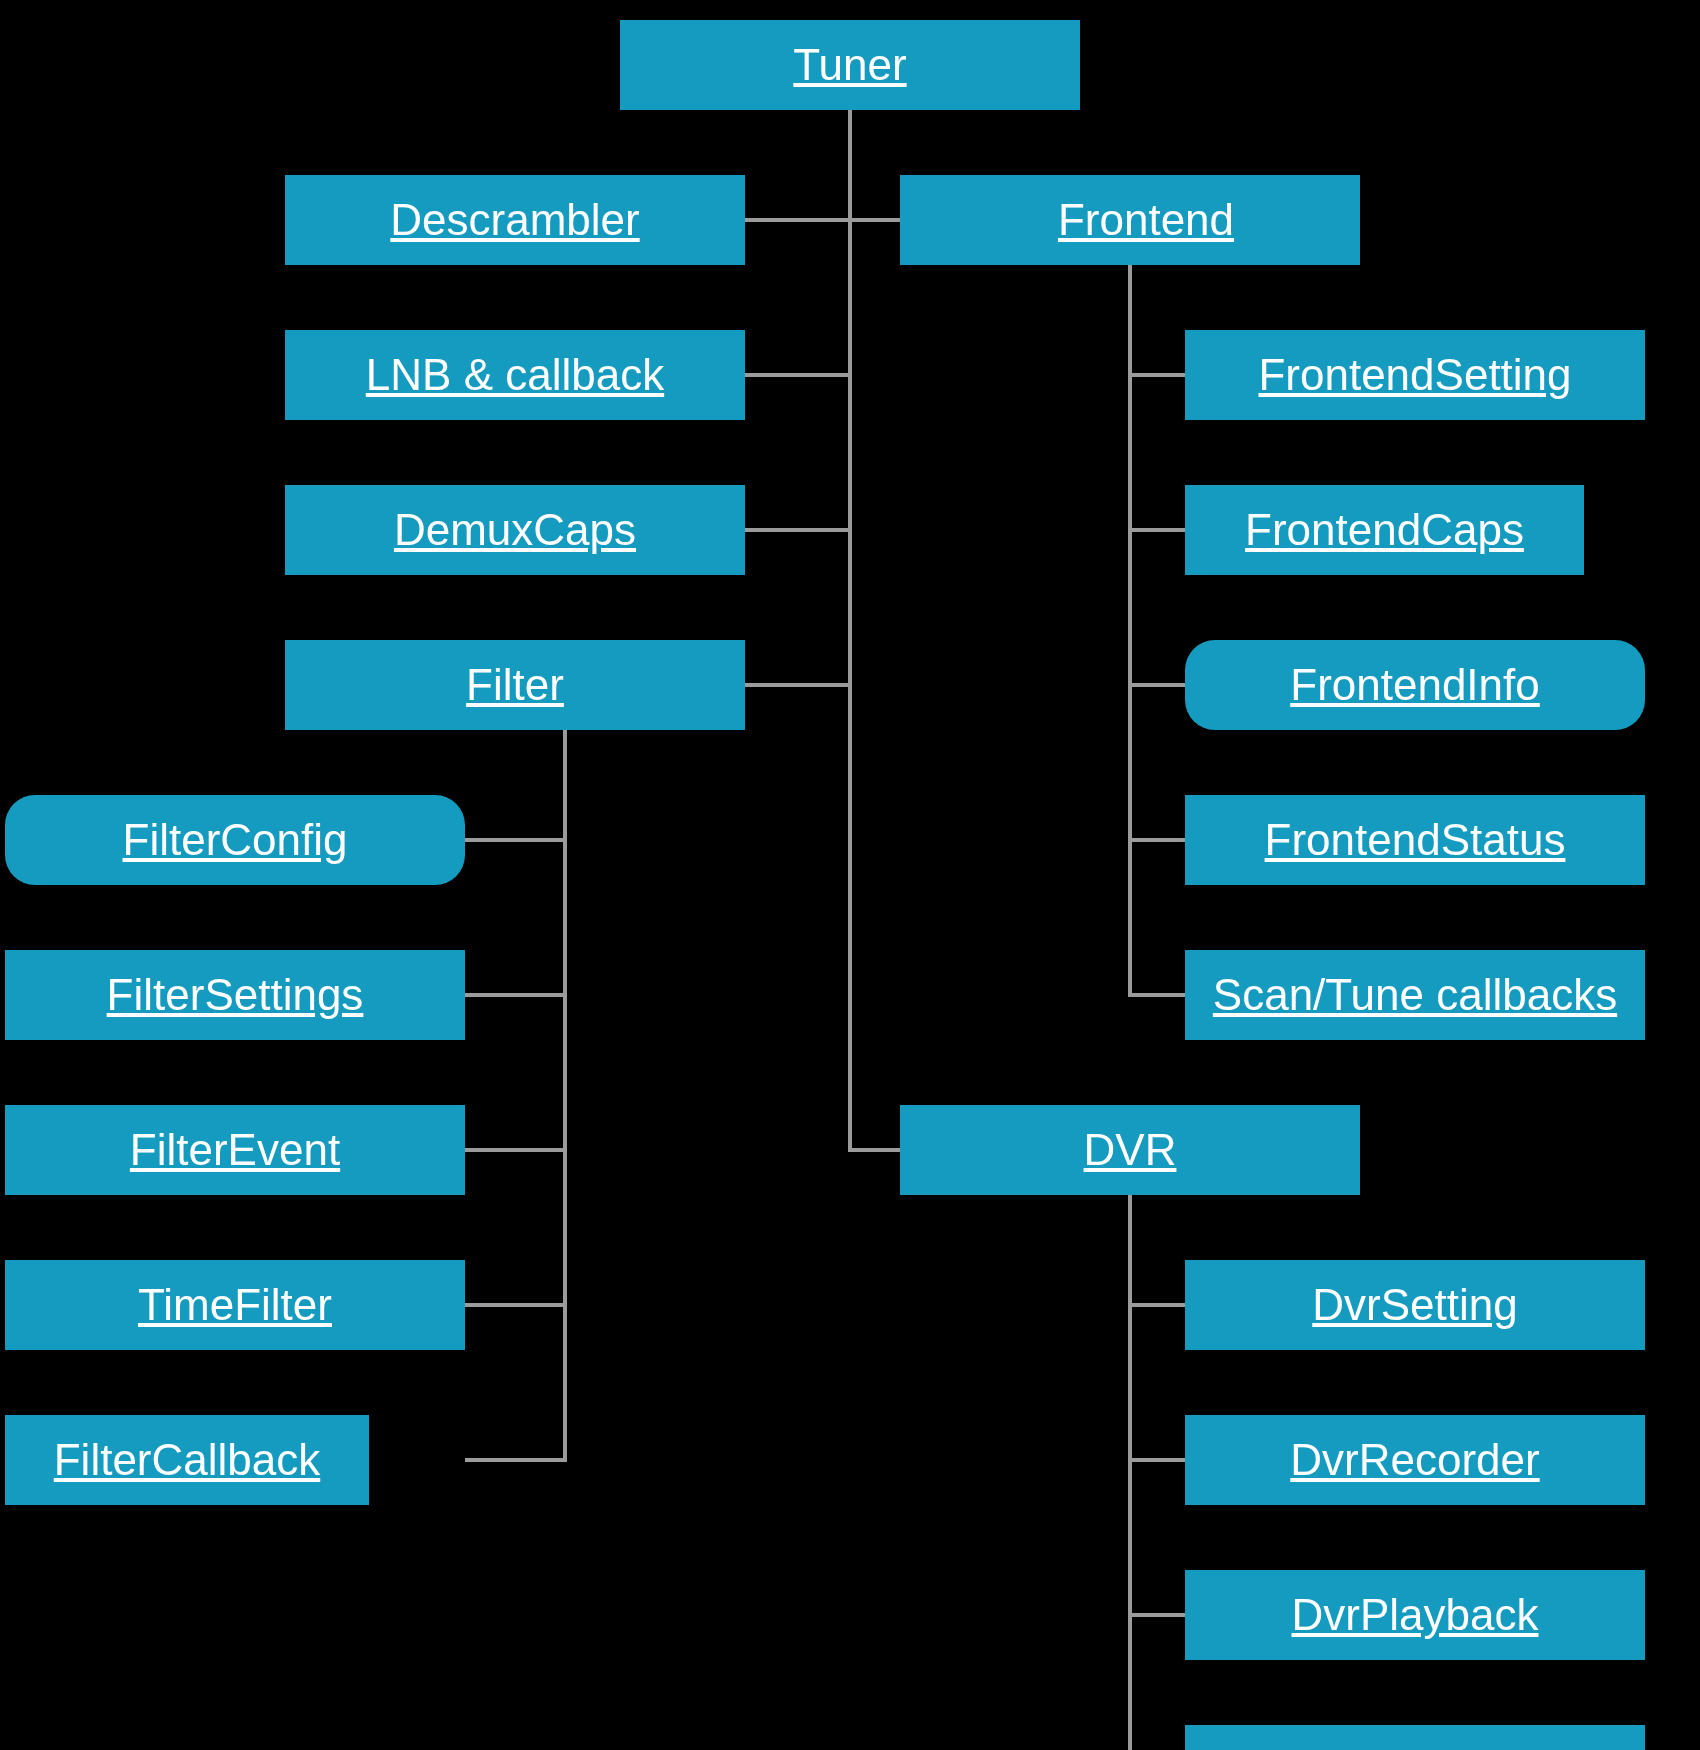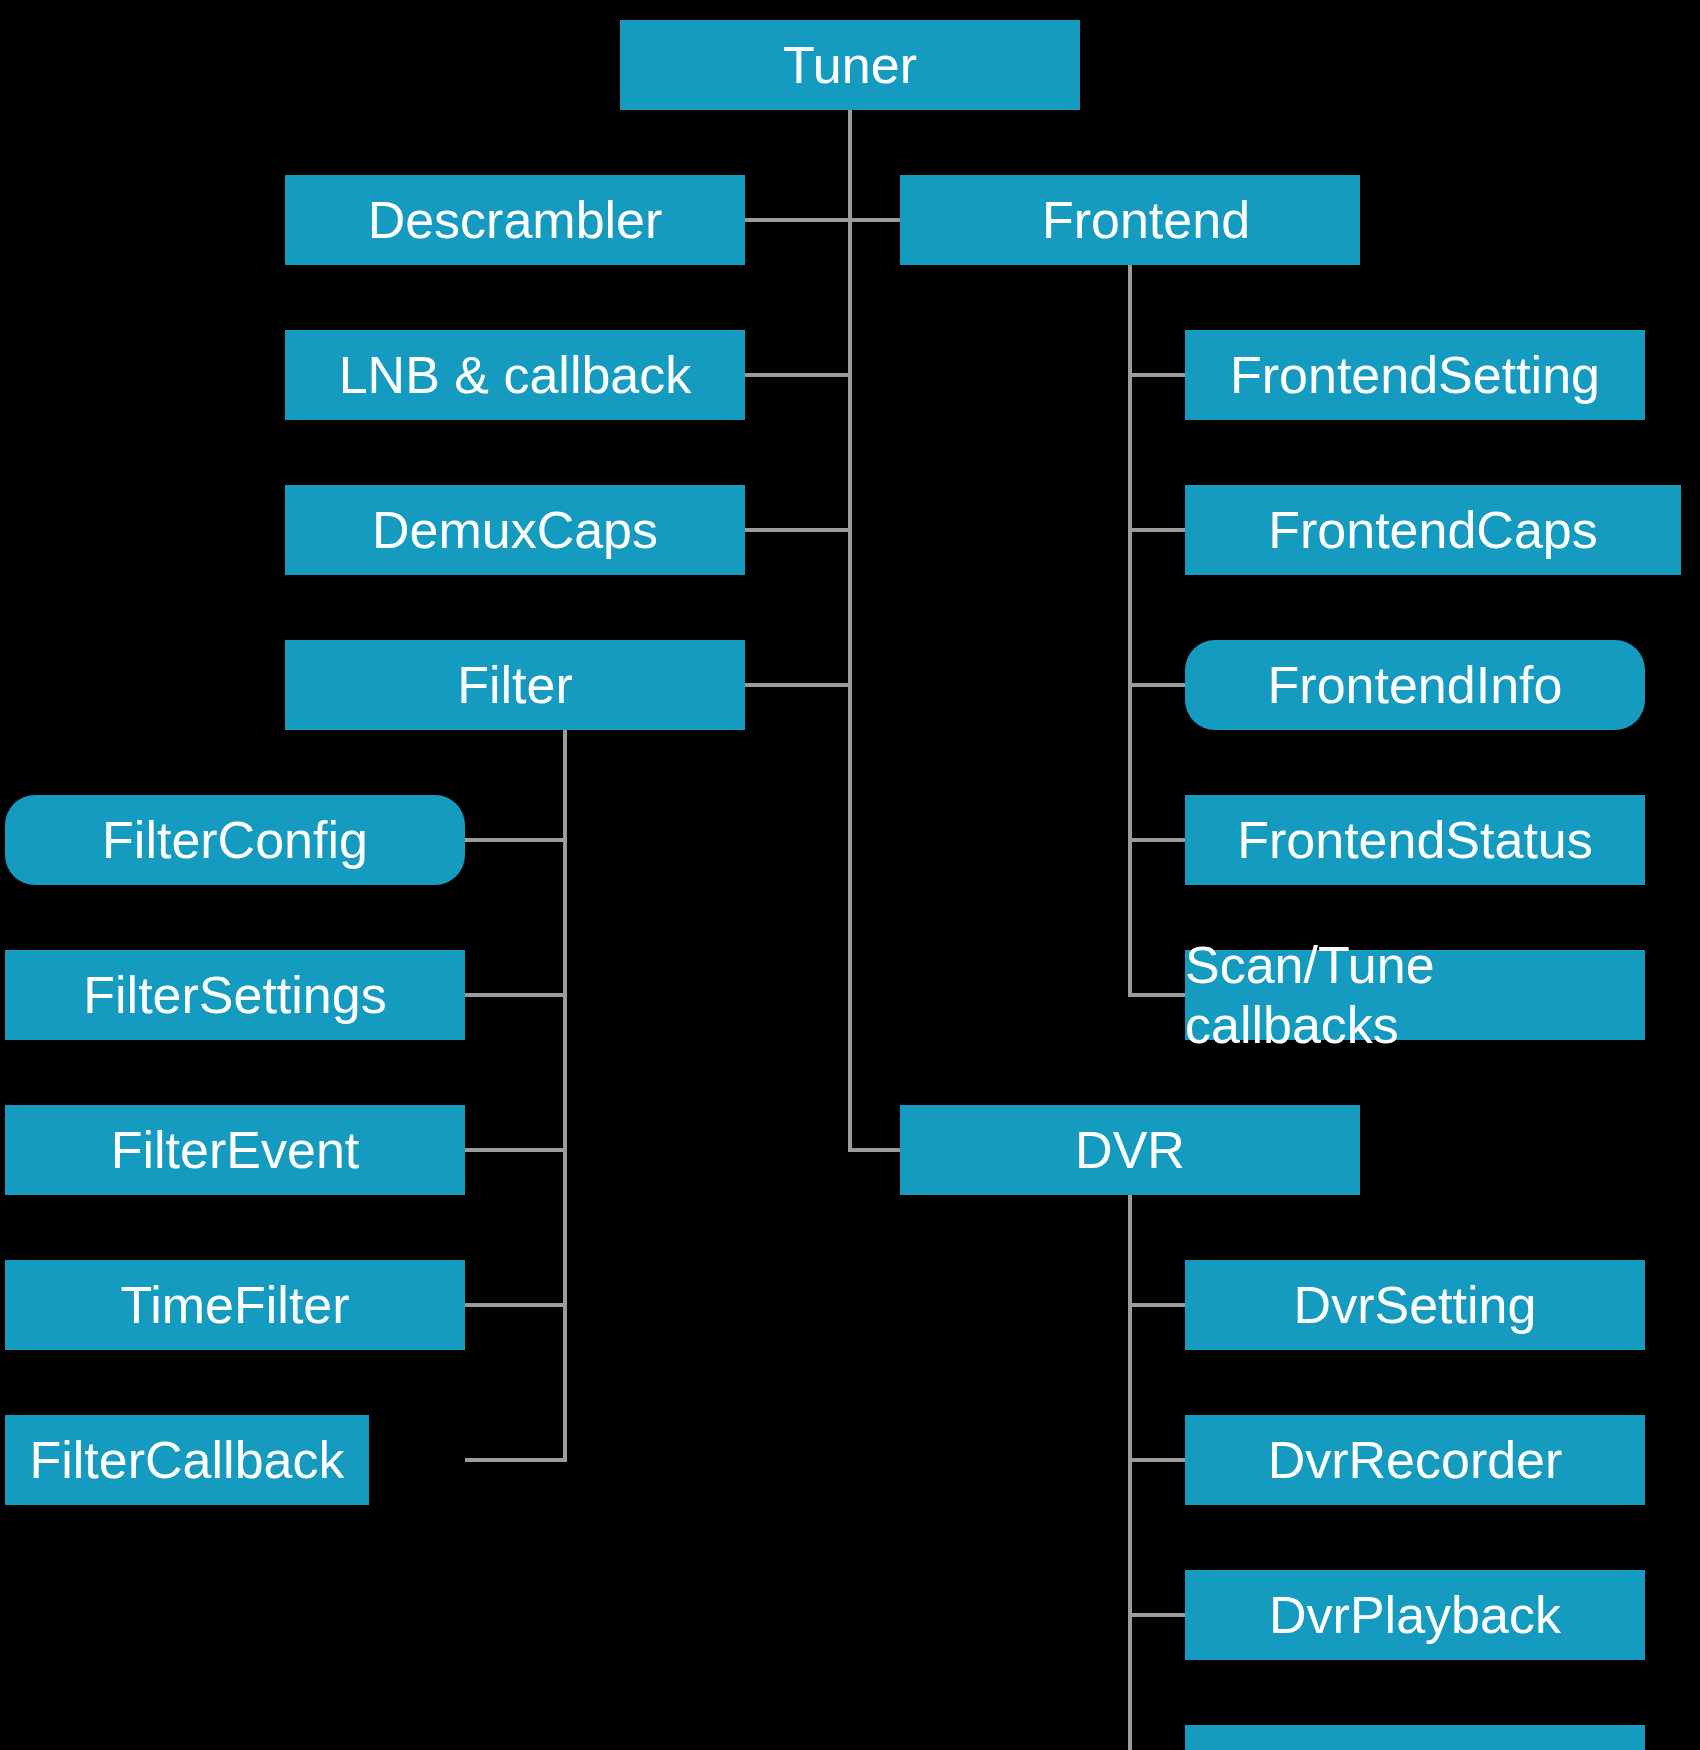--- a/index.html
+++ b/index.html
@@ -16,23 +16,24 @@
     width: 1700px;
     height: 1750px;
   }
   .node {
     position: absolute;
     background: #149bbf;
     color: #ffffff;
     display: flex;
     align-items: center;
     justify-content: center;
-    font-size: 52px;
+    font-size: 44px;
     font-weight: 400;
     box-sizing: border-box;
+    text-decoration: underline;
   }
   .line {
     position: absolute;
     background: #9c9b9b;
   }
 </style>
 </head>
 <body>
 
 <div class="canvas">
@@ -97,21 +98,21 @@
   <div class="node" style="left:5px;  top:1415px; width:364px; height:90px;">
       <span>FilterCallback</span>
     </div>
 
   <div class="node" style="left:900px; top:175px; width:460px; height:90px;padding-left:32px;">
       <span>Frontend</span>
     </div>
   <div class="node" style="left:1185px; top:330px; width:460px; height:90px;">
       <span>FrontendSetting</span>
     </div>
-  <div class="node" style="left:1185px; top:485px; width:496px; height:90px;">
+  <div class="node" style="left:1185px; top:485px; width:399px; height:90px;">
       <span>FrontendCaps</span>
     </div>
   <div class="node" style="left:1185px; top:640px; width:460px; height:90px;border-radius:30px;">
       <span>FrontendInfo</span>
     </div>
   <div class="node" style="left:1185px; top:795px; width:460px; height:90px;">
       <span>FrontendStatus</span>
     </div>
   <div class="node" style="left:1185px; top:950px; width:460px; height:90px;">
       <span>Scan/Tune callbacks</span>

